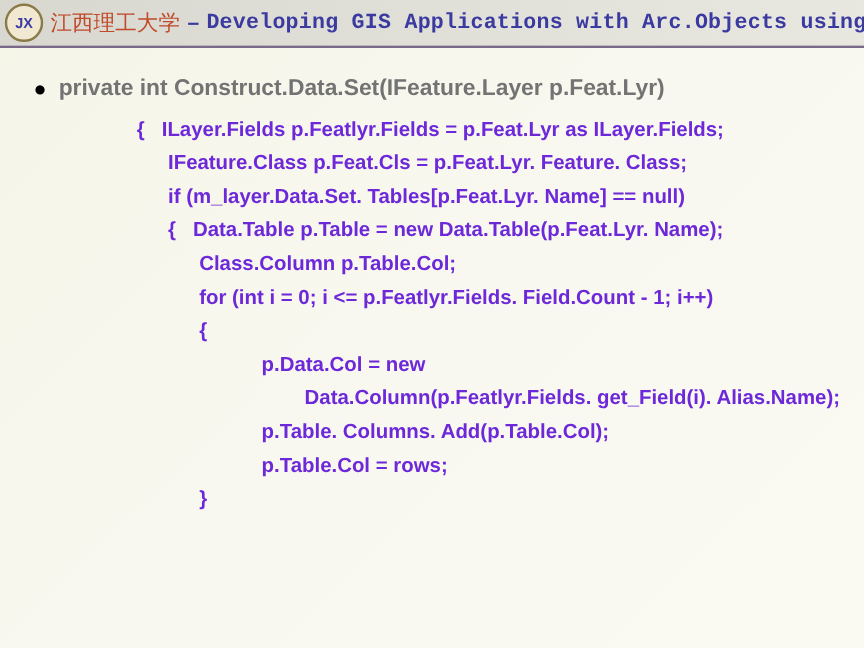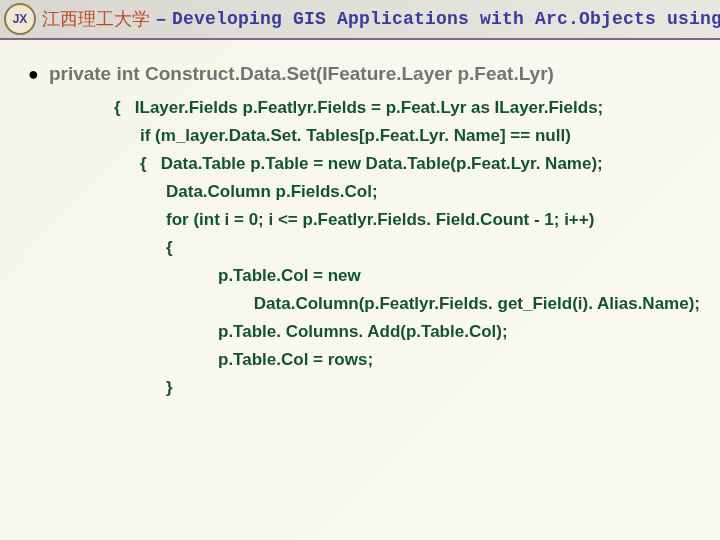--- a/index.html
+++ b/index.html
@@ -78,21 +78,21 @@
     font-size: 19px;
     font-weight: bold;
     color: #737373;
     line-height: 24px;
   }
   .code-block {
     margin-left: 86px;
     font-family: Arial, sans-serif;
     font-size: 17px;
     font-weight: bold;
-    color: #14532d;
+    color: #6d28d9;
     line-height: 28px;
   }
   .code-line { white-space: pre-wrap; }
   .ind1 { padding-left: 0; }
   .ind2 { padding-left: 26px; }
   .ind3 { padding-left: 52px; }
   .ind4 { padding-left: 104px; }
   .wrapline { margin-left: -56px; text-align: right; }
 </style>
 </head>
@@ -108,24 +108,25 @@
 </div>
 
 <div class="content">
   <div class="bullet-line">
     <span class="bullet">●</span>
     <span class="method-sig">private int Construct.Data.Set(IFeature.Layer p.Feat.Lyr)</span>
   </div>
 
   <div class="code-block">
     <div class="code-line ind1">{   ILayer.Fields p.Featlyr.Fields = p.Feat.Lyr as ILayer.Fields;</div>
+    <div class="code-line ind2">IFeature.Class p.Feat.Cls = p.Feat.Lyr. Feature. Class;</div>
     <div class="code-line ind2">if (m_layer.Data.Set. Tables[p.Feat.Lyr. Name] == null)</div>
     <div class="code-line ind2">{   Data.Table p.Table = new Data.Table(p.Feat.Lyr. Name);</div>
-    <div class="code-line ind3">Data.Column p.Fields.Col;</div>
+    <div class="code-line ind3">Class.Column p.Table.Col;</div>
     <div class="code-line ind3">for (int i = 0; i &lt;= p.Featlyr.Fields. Field.Count - 1; i++)</div>
     <div class="code-line ind3">{</div>
-    <div class="code-line ind4">p.Table.Col = new</div>
+    <div class="code-line ind4">p.Data.Col = new</div>
     <div class="code-line wrapline">Data.Column(p.Featlyr.Fields. get_Field(i). Alias.Name);</div>
     <div class="code-line ind4">p.Table. Columns. Add(p.Table.Col);</div>
     <div class="code-line ind4">p.Table.Col = rows;</div>
     <div class="code-line ind3">}</div>
   </div>
 </div>
 
 </body></html>

